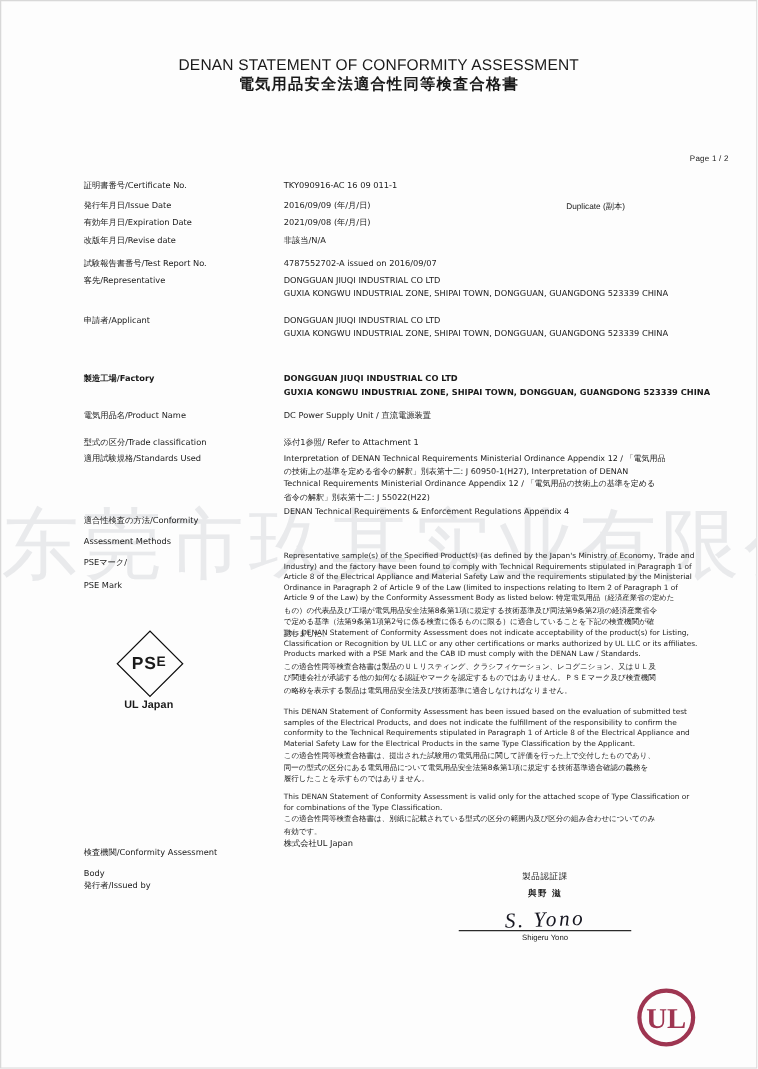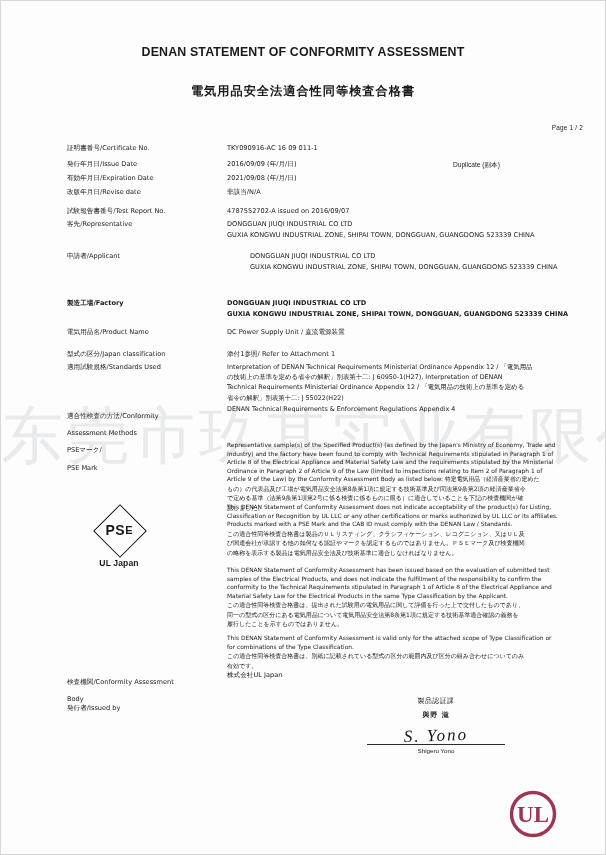--- a/index.html
+++ b/index.html
@@ -35,31 +35,31 @@
     pointer-events: none;
     z-index: 1;
     font-family: "DejaVu Sans", sans-serif;
     line-height: 1;
   }
   #content { position: relative; z-index: 3; }
 
   
   .title-en {
     text-align: center;
-    font-weight: bold;
+    font-weight: normal;
     font-size: 12.4px;
     letter-spacing: 0.15px;
     margin-top: 44px;
   }
   .title-jp {
     text-align: center;
     font-weight: bold;
     font-size: 12.2px;
     letter-spacing: 1px;
-    margin-top: 24px;
+    margin-top: 0;
     font-family: "DejaVu Sans", sans-serif;
   }
   .page-num {
     position: absolute;
     right: 22px;
     top: 79px;
     font-size: 6.4px;
     letter-spacing: 0.2px;
   }
   .duplicate {
@@ -256,21 +256,21 @@
       </div>
 
       <div class="row" style="top:174px;">
         <div class="lbl">客先/Representative</div>
         <div class="val">
           <p>DONGGUAN JIUQI INDUSTRIAL CO LTD</p>
           <p>GUXIA KONGWU INDUSTRIAL ZONE, SHIPAI TOWN, DONGGUAN, GUANGDONG 523339 CHINA</p>
         </div>
       </div>
 
-      <div class="row" style="top:206px;gap:23px;">
+      <div class="row" style="top:206px;">
         <div class="lbl">申請者/Applicant</div>
         <div class="val">
           <p>DONGGUAN JIUQI INDUSTRIAL CO LTD</p>
           <p>GUXIA KONGWU INDUSTRIAL ZONE, SHIPAI TOWN, DONGGUAN, GUANGDONG 523339 CHINA</p>
         </div>
       </div>
 
       <div class="row" style="top:253px;font-weight:bold;">
         <div class="lbl">製造工場/Factory</div>
         <div class="val">
@@ -278,21 +278,21 @@
           <p>GUXIA KONGWU INDUSTRIAL ZONE, SHIPAI TOWN, DONGGUAN, GUANGDONG 523339 CHINA</p>
         </div>
       </div>
 
       <div class="row" style="top:282px;">
         <div class="lbl">電気用品名/Product Name</div>
         <div class="val">DC Power Supply Unit / 直流電源装置</div>
       </div>
 
       <div class="row" style="top:304px;">
-        <div class="lbl">型式の区分/Japan classification</div>
+        <div class="lbl">型式の区分/Trade classification</div>
         <div class="val">添付1参照/ Refer to Attachment 1</div>
       </div>
 
       <div class="row" style="top:317px;">
         <div class="lbl">適用試験規格/Standards Used</div>
         <div class="val small">
           <p>Interpretation of DENAN Technical Requirements Ministerial Ordinance Appendix 12 / 「電気用品</p>
           <p>の技術上の基準を定める省令の解釈」別表第十二: J 60950-1(H27), Interpretation of DENAN</p>
           <p>Technical Requirements Ministerial Ordinance Appendix 12 / 「電気用品の技術上の基準を定める</p>
           <p>省令の解釈」別表第十二: J 55022(H22)</p>

